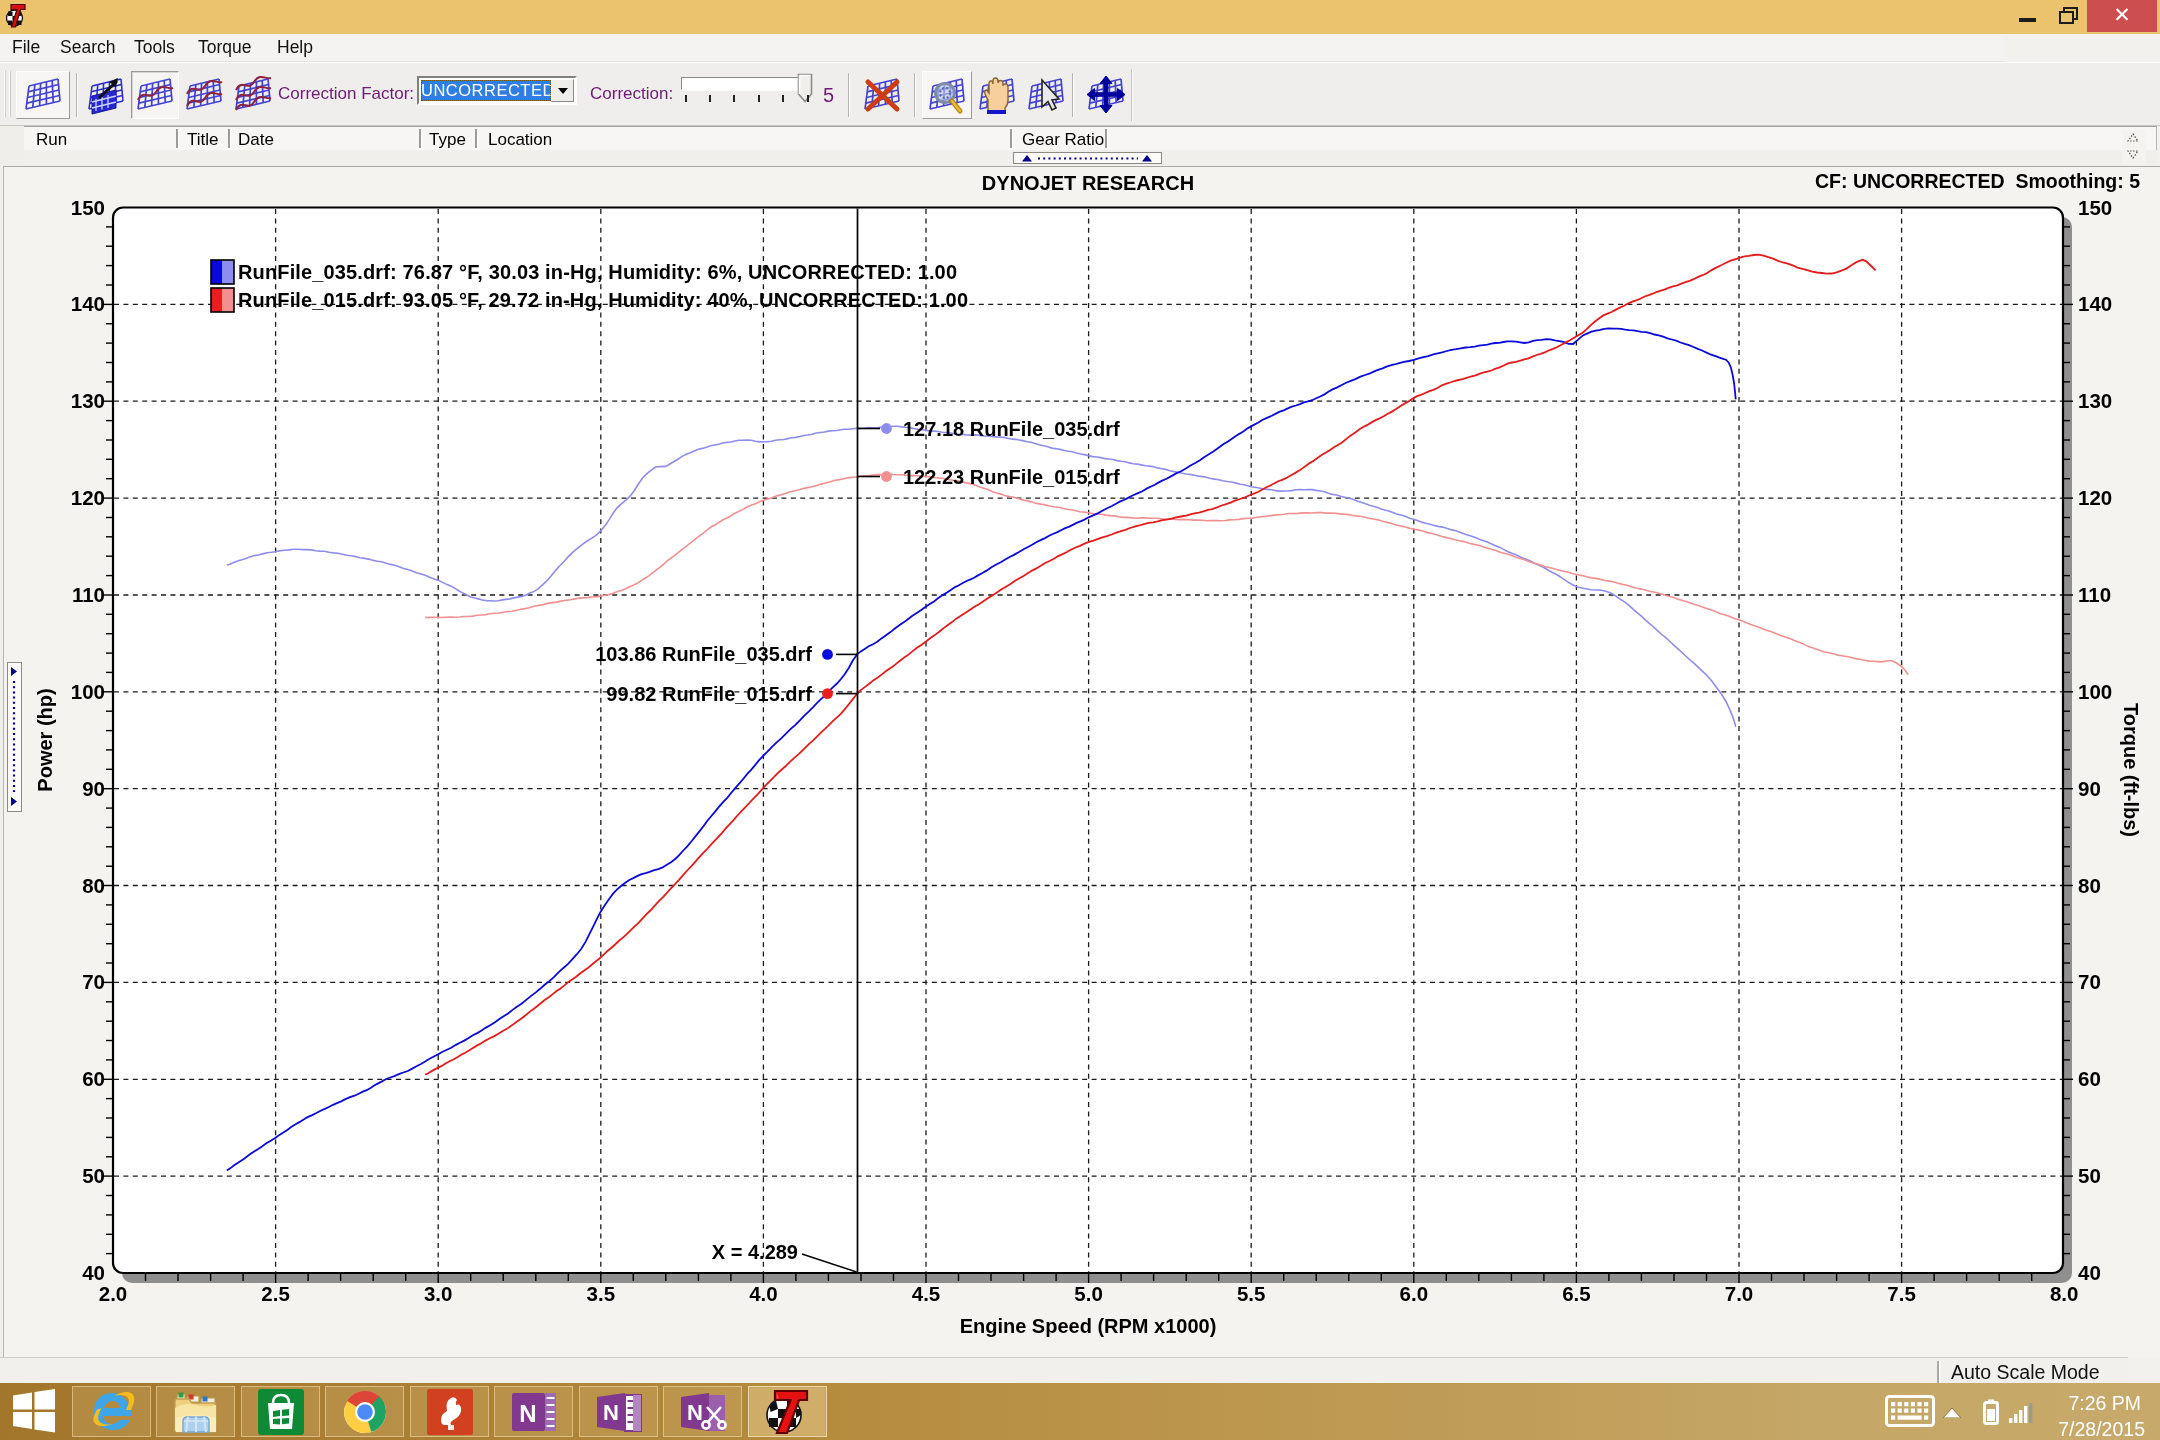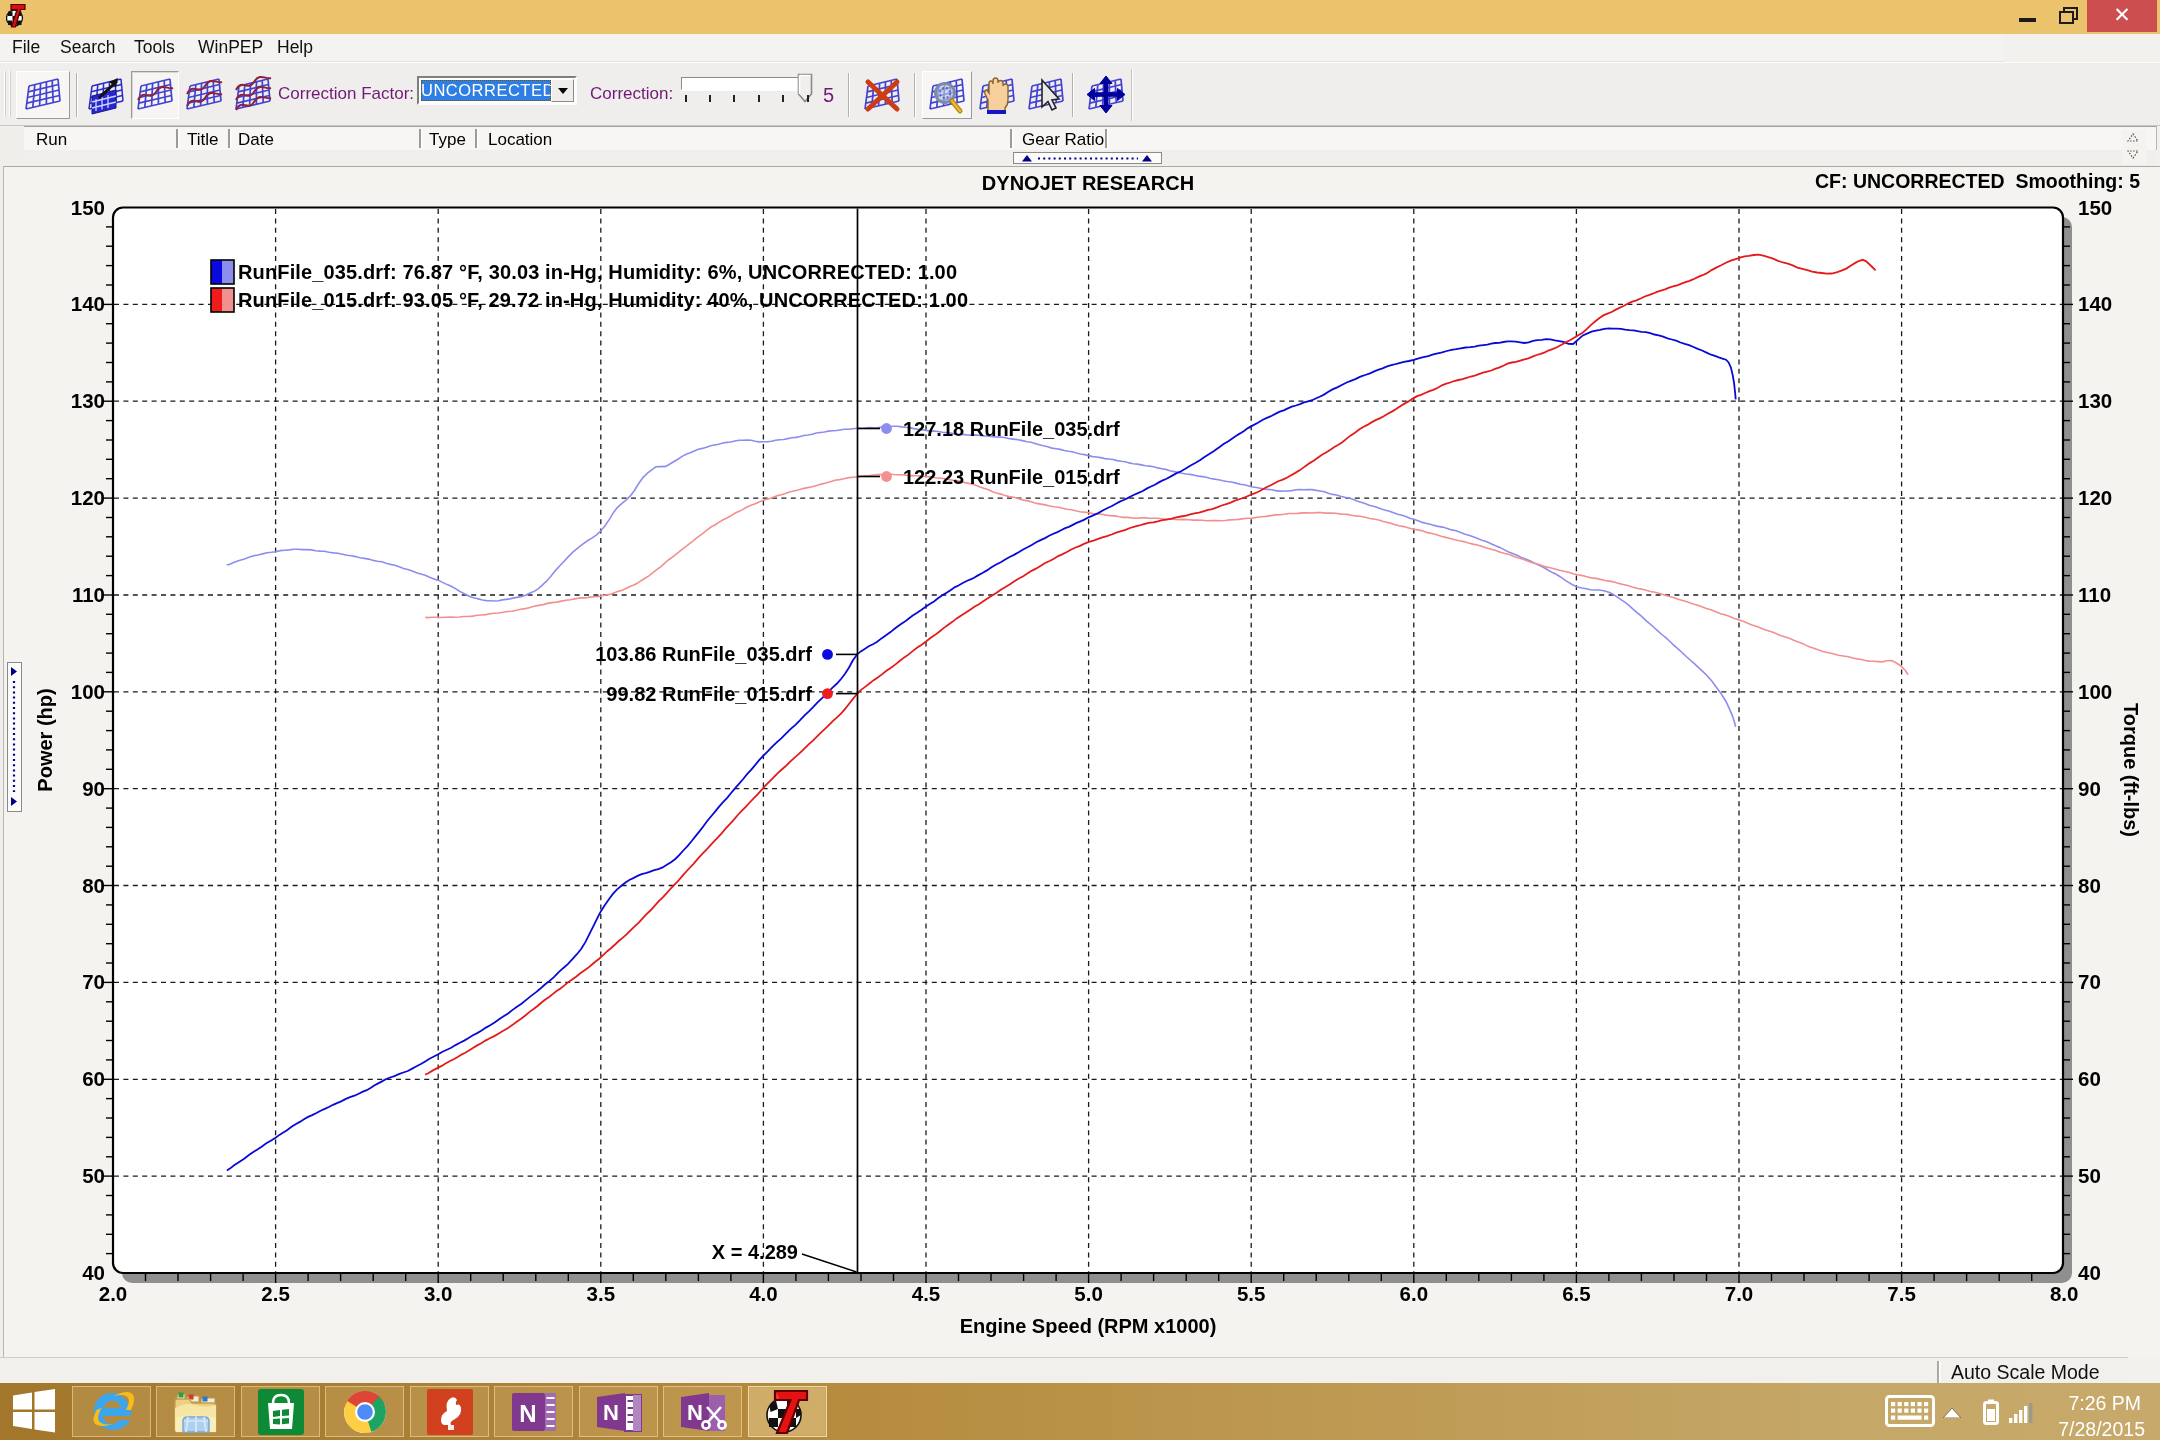--- a/index.html
+++ b/index.html
@@ -61,21 +61,21 @@
 <div class="wmax">
       <span class="b" style="left:4px;top:0;width:15px;height:13px"></span>
       <span class="b" style="left:0;top:4px;width:15px;height:13px;background:#ecc36d"></span>
     </div>
 <div class="wclose">✕</div>
   </div>
 <div class="menubar">
     <span style="left:12px">File</span>
     <span style="left:60px">Search</span>
     <span style="left:134px">Tools</span>
-    <span style="left:198px">WinPEP</span>
+    <span style="left:198px">Torque</span>
     <span style="left:277px">Help</span>
   </div>
 <div class="toolbar">
     <div class="grip" style="left:4px"></div>
     <div class="grip" style="left:9px"></div>
     <div class="tbtn raised" style="left:16px;width:54px">
       <svg width="42" height="42" viewBox="0 0 42 42">
         <g stroke="#4343d2" stroke-width="1.7" fill="none">
           <line x1="7.0" y1="12.0" x2="4.0" y2="35.0"></line>
           <line x1="12.8" y1="10.6" x2="10.8" y2="33.4"></line>

